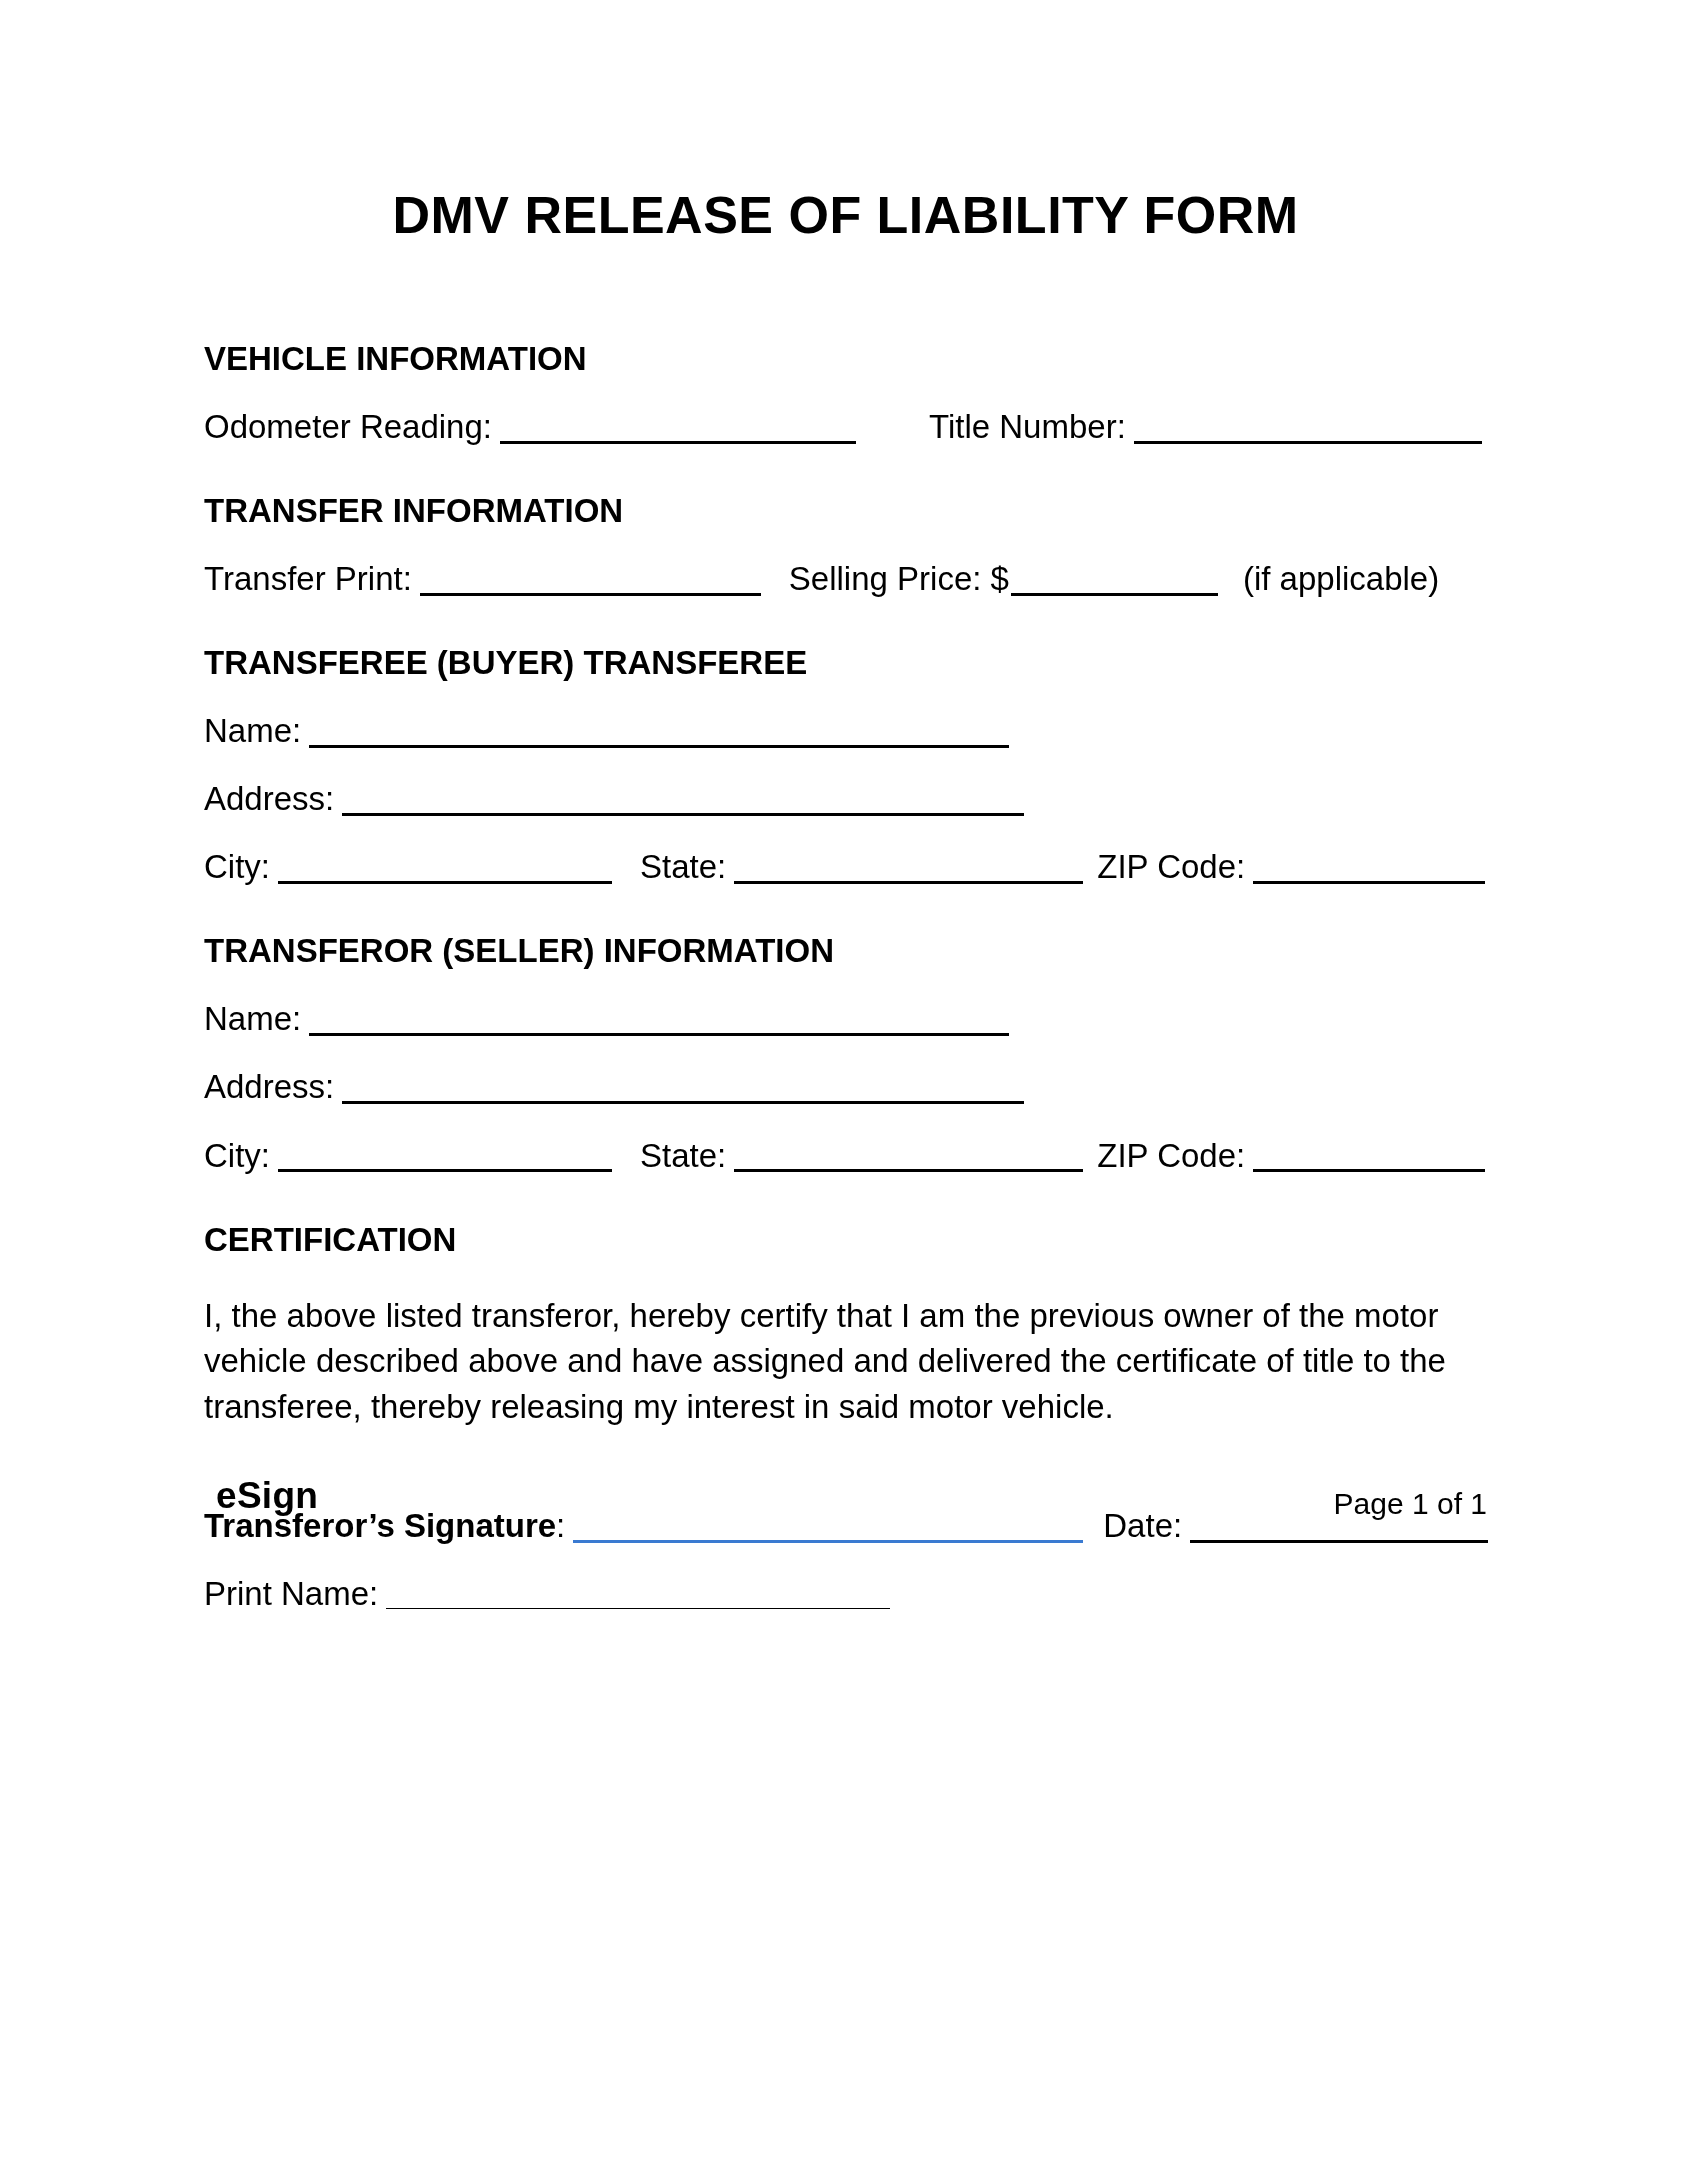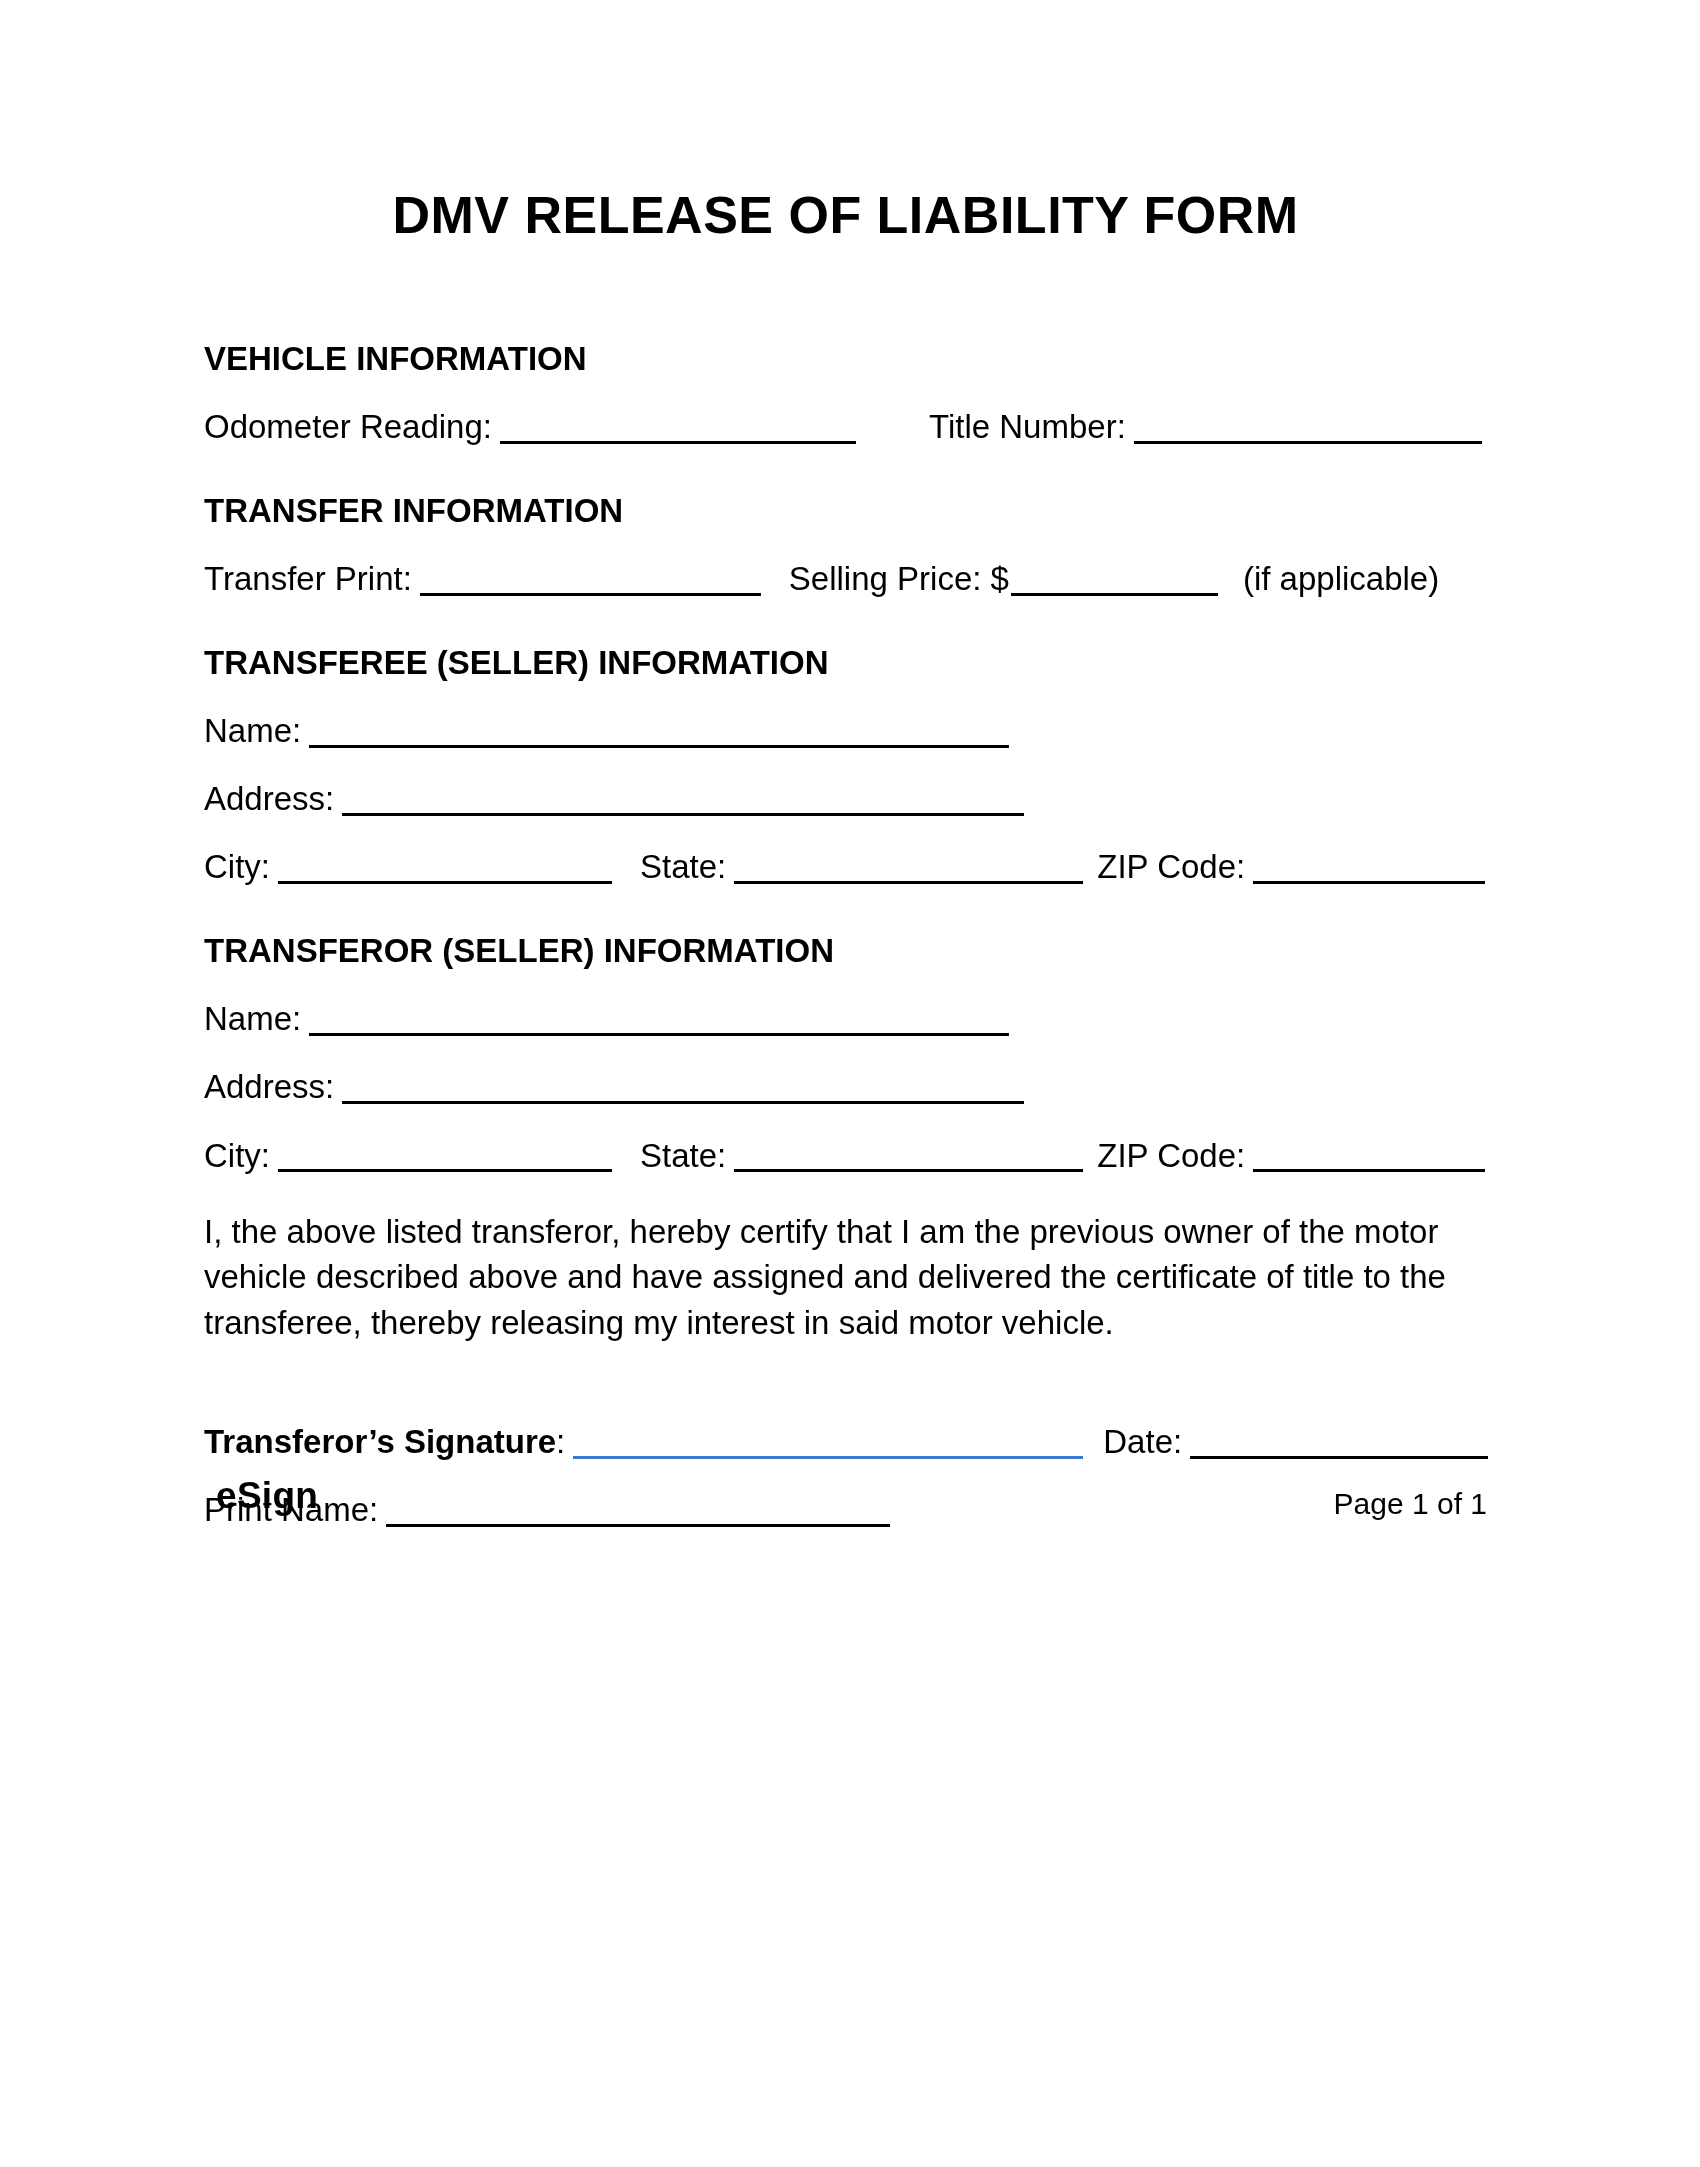--- a/index.html
+++ b/index.html
@@ -114,21 +114,21 @@
   </div>
 
   <div>
     <div class="heading">TRANSFER INFORMATION</div>
     <div class="row">
       <span class="label">Transfer Print:</span><span class="blank w-transferdate"></span><span class="label ml-price">Selling Price: $</span><span class="blank w-price"></span><span class="label ml-ifapplicable">(if applicable)</span>
     </div>
   </div>
 
   <div>
-    <div class="heading">TRANSFEREE (SELLER) INFORMATION</div>
+    <div class="heading">TRANSFEREE (BUYER) TRANSFEREE</div>
     <div class="row">
       <span class="label">Name:</span><span class="blank w-name"></span>
     </div>
     <div class="row">
       <span class="label">Address:</span><span class="blank w-address"></span>
     </div>
     <div class="row">
       <span class="label">City:</span><span class="blank w-city"></span><span class="label ml-state">State:</span><span class="blank w-state"></span><span class="label ml-zip">ZIP Code:</span><span class="blank w-zip"></span>
     </div>
   </div>
@@ -140,20 +140,21 @@
     </div>
     <div class="row">
       <span class="label">Address:</span><span class="blank w-address"></span>
     </div>
     <div class="row">
       <span class="label">City:</span><span class="blank w-city"></span><span class="label ml-state">State:</span><span class="blank w-state"></span><span class="label ml-zip">ZIP Code:</span><span class="blank w-zip"></span>
     </div>
   </div>
 
   <div>
+    <div class="heading">CERTIFICATION</div>
     <p class="cert-text">I, the above listed transferor, hereby certify that I am the previous owner of the motor vehicle described above and have assigned and delivered the certificate of title to the transferee, thereby releasing my interest in said motor vehicle.</p>
   </div>
 
   <div>
     <div class="row signature-row">
       <span class="label bold">Transferor’s Signature</span><span class="label">:</span><span class="blank w-signature" style="border-bottom-color: rgb(58, 122, 209);"></span><span class="label ml-date">Date:</span><span class="blank w-date"></span>
     </div>
     <div class="row">
       <span class="label">Print Name:</span><span class="blank w-printname"></span>
     </div>

